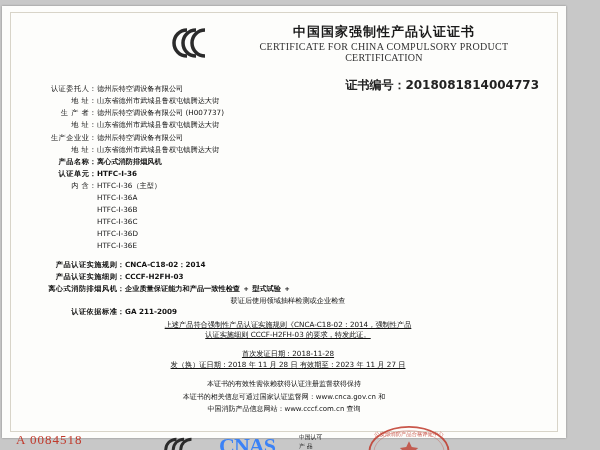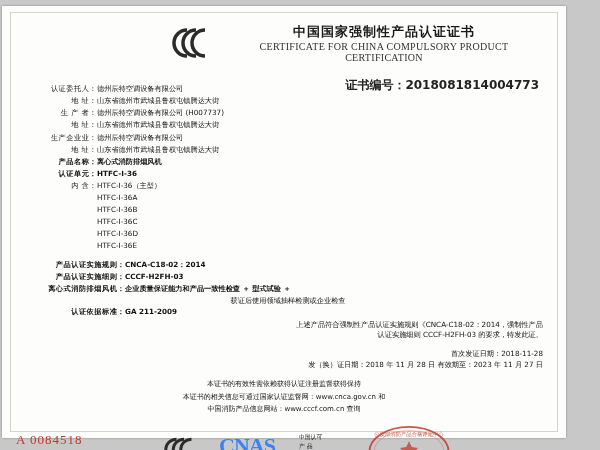--- a/index.html
+++ b/index.html
@@ -62,21 +62,21 @@
     letter-spacing:.5px;
     white-space:nowrap;
     text-align:right;
   }
   .lbl.wide{width:92px;flex:0 0 92px;}
   .val{flex:1;}
   .row.bold .lbl,.row.bold .val{font-weight:bold;}
   .sub{margin-left:64px;}
   .unitlist{margin-left:64px;}
   .unitlist div{line-height:1.65;}
-  .center{text-align:right;}
+  .center{text-align:center;text-decoration:underline;}
   .blk{margin-top:7px;}
   .para{margin-top:2px;}
   .tight{line-height:1.5;}
   
   .notice{
     margin:8px 26px 0 26px;
     text-align:center;
     font-size:7px;line-height:1.75;color:#111;
   }
   

